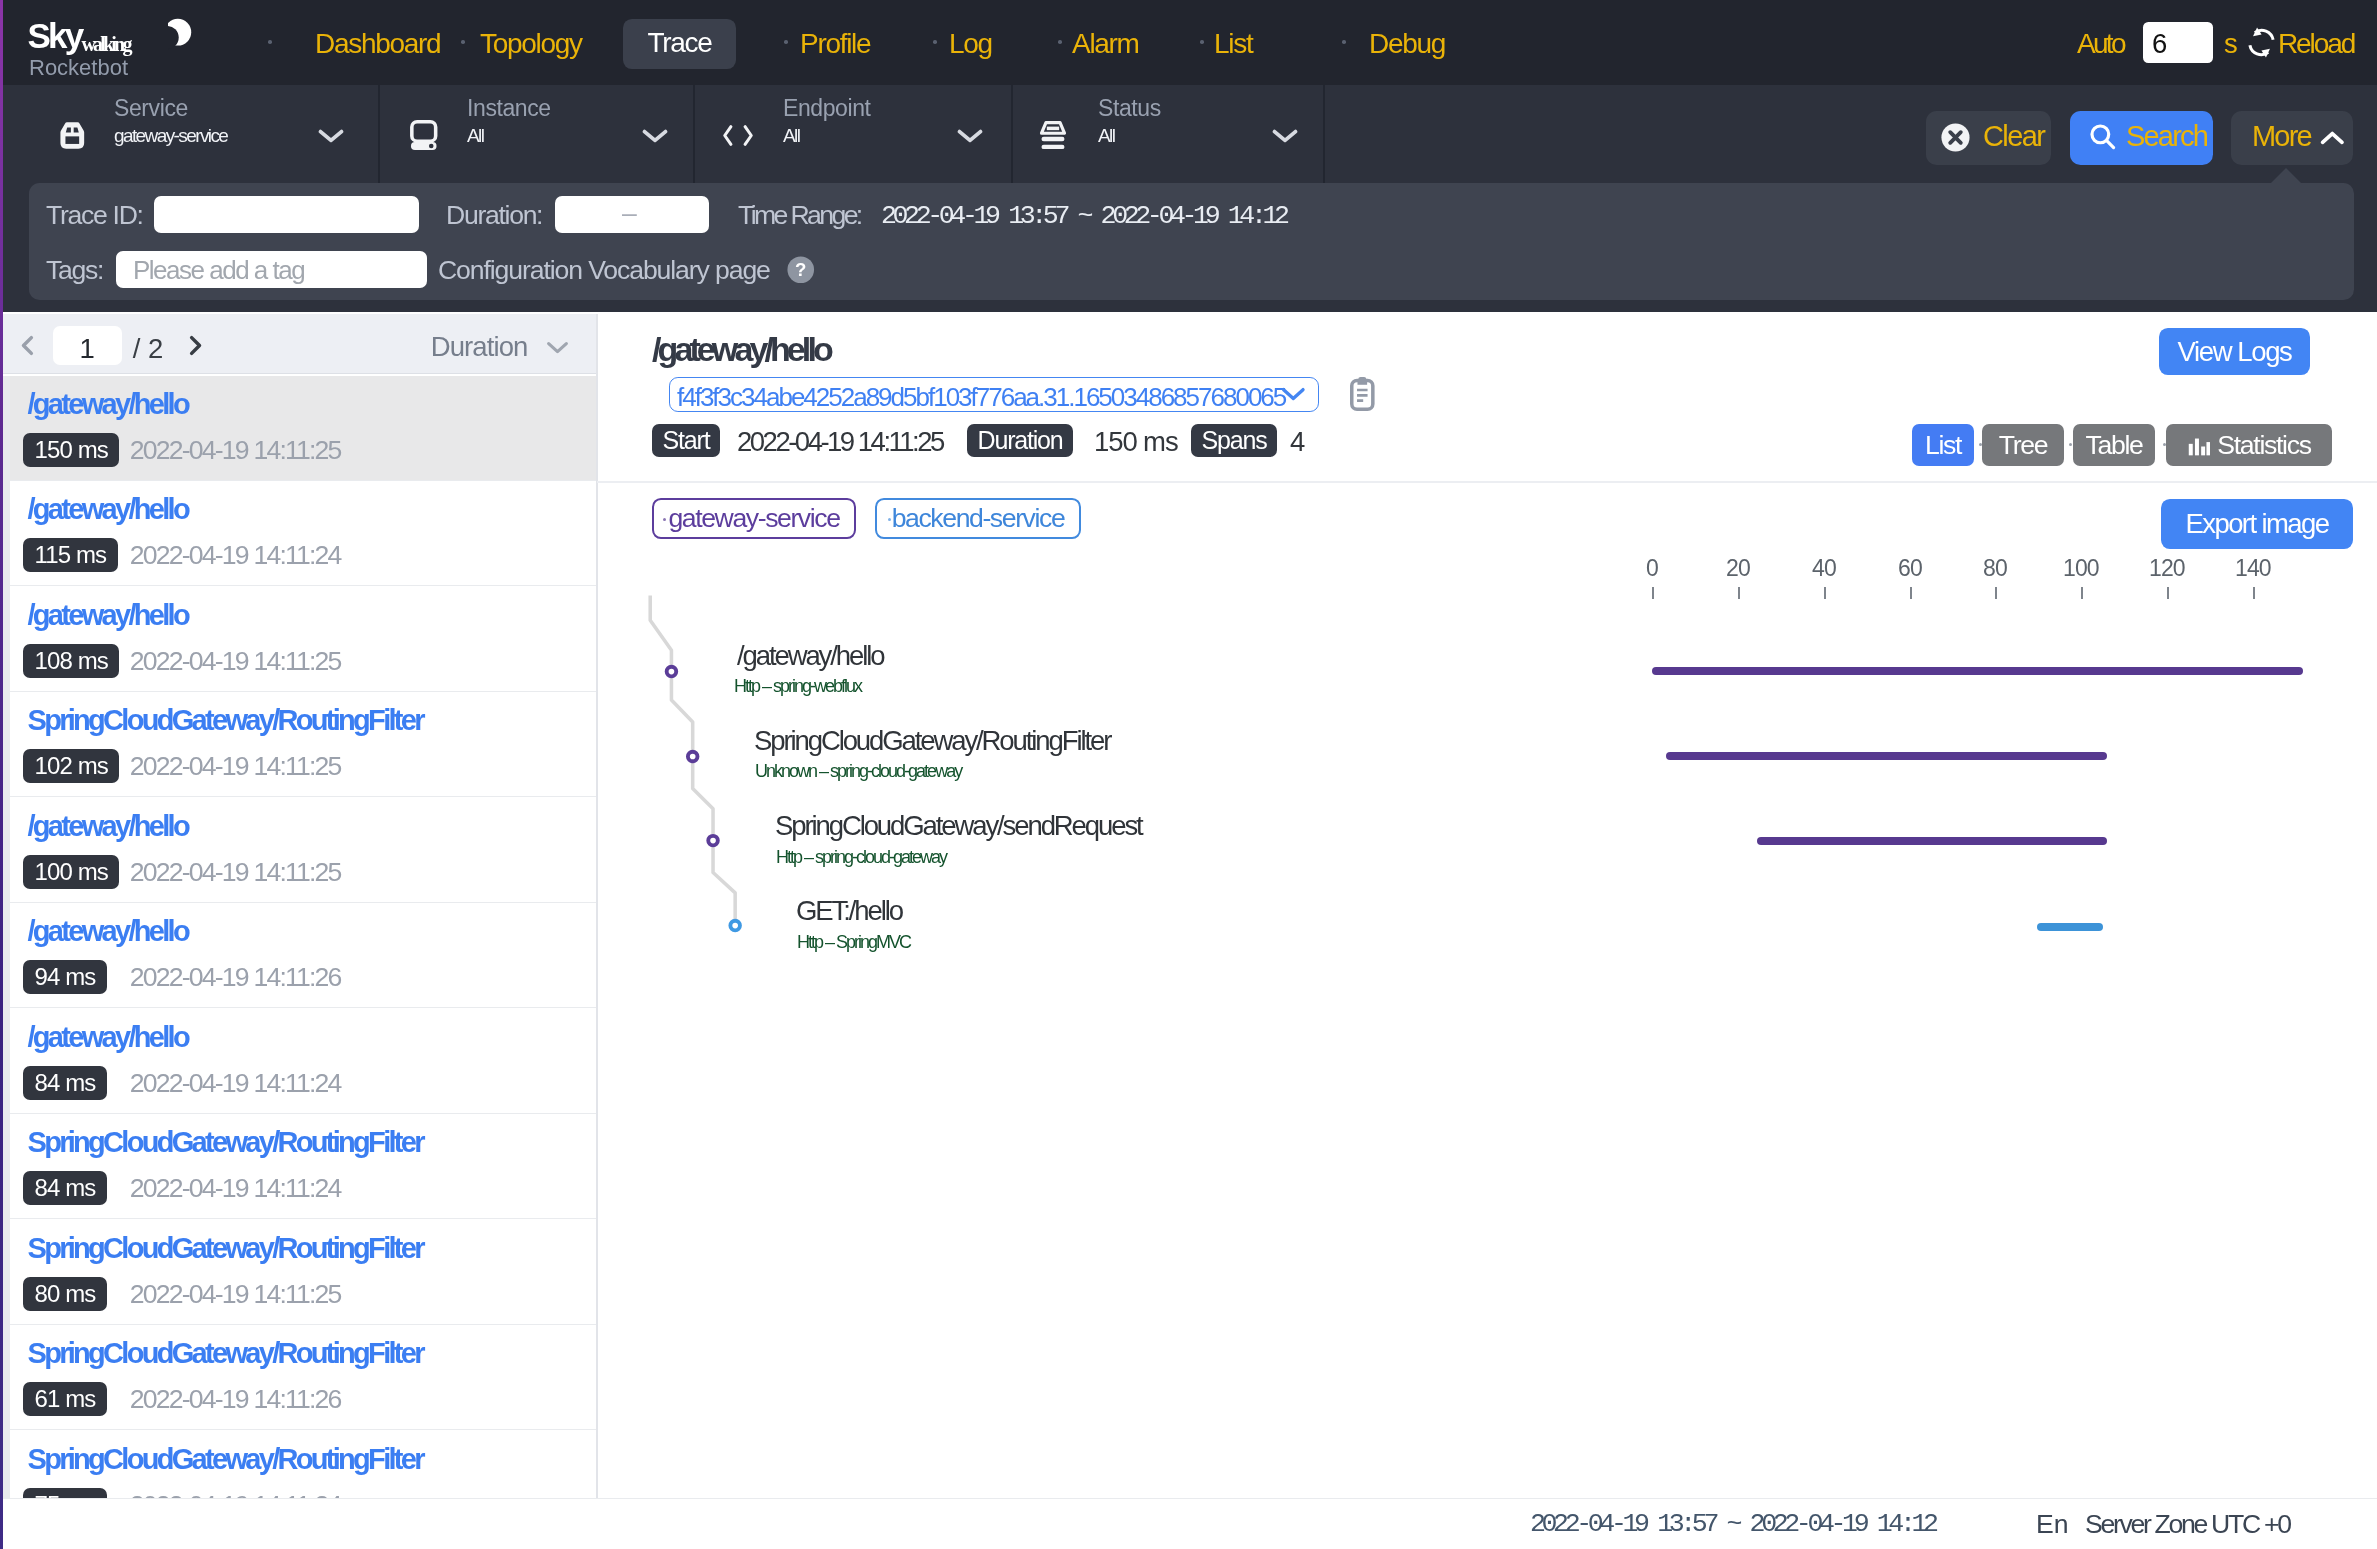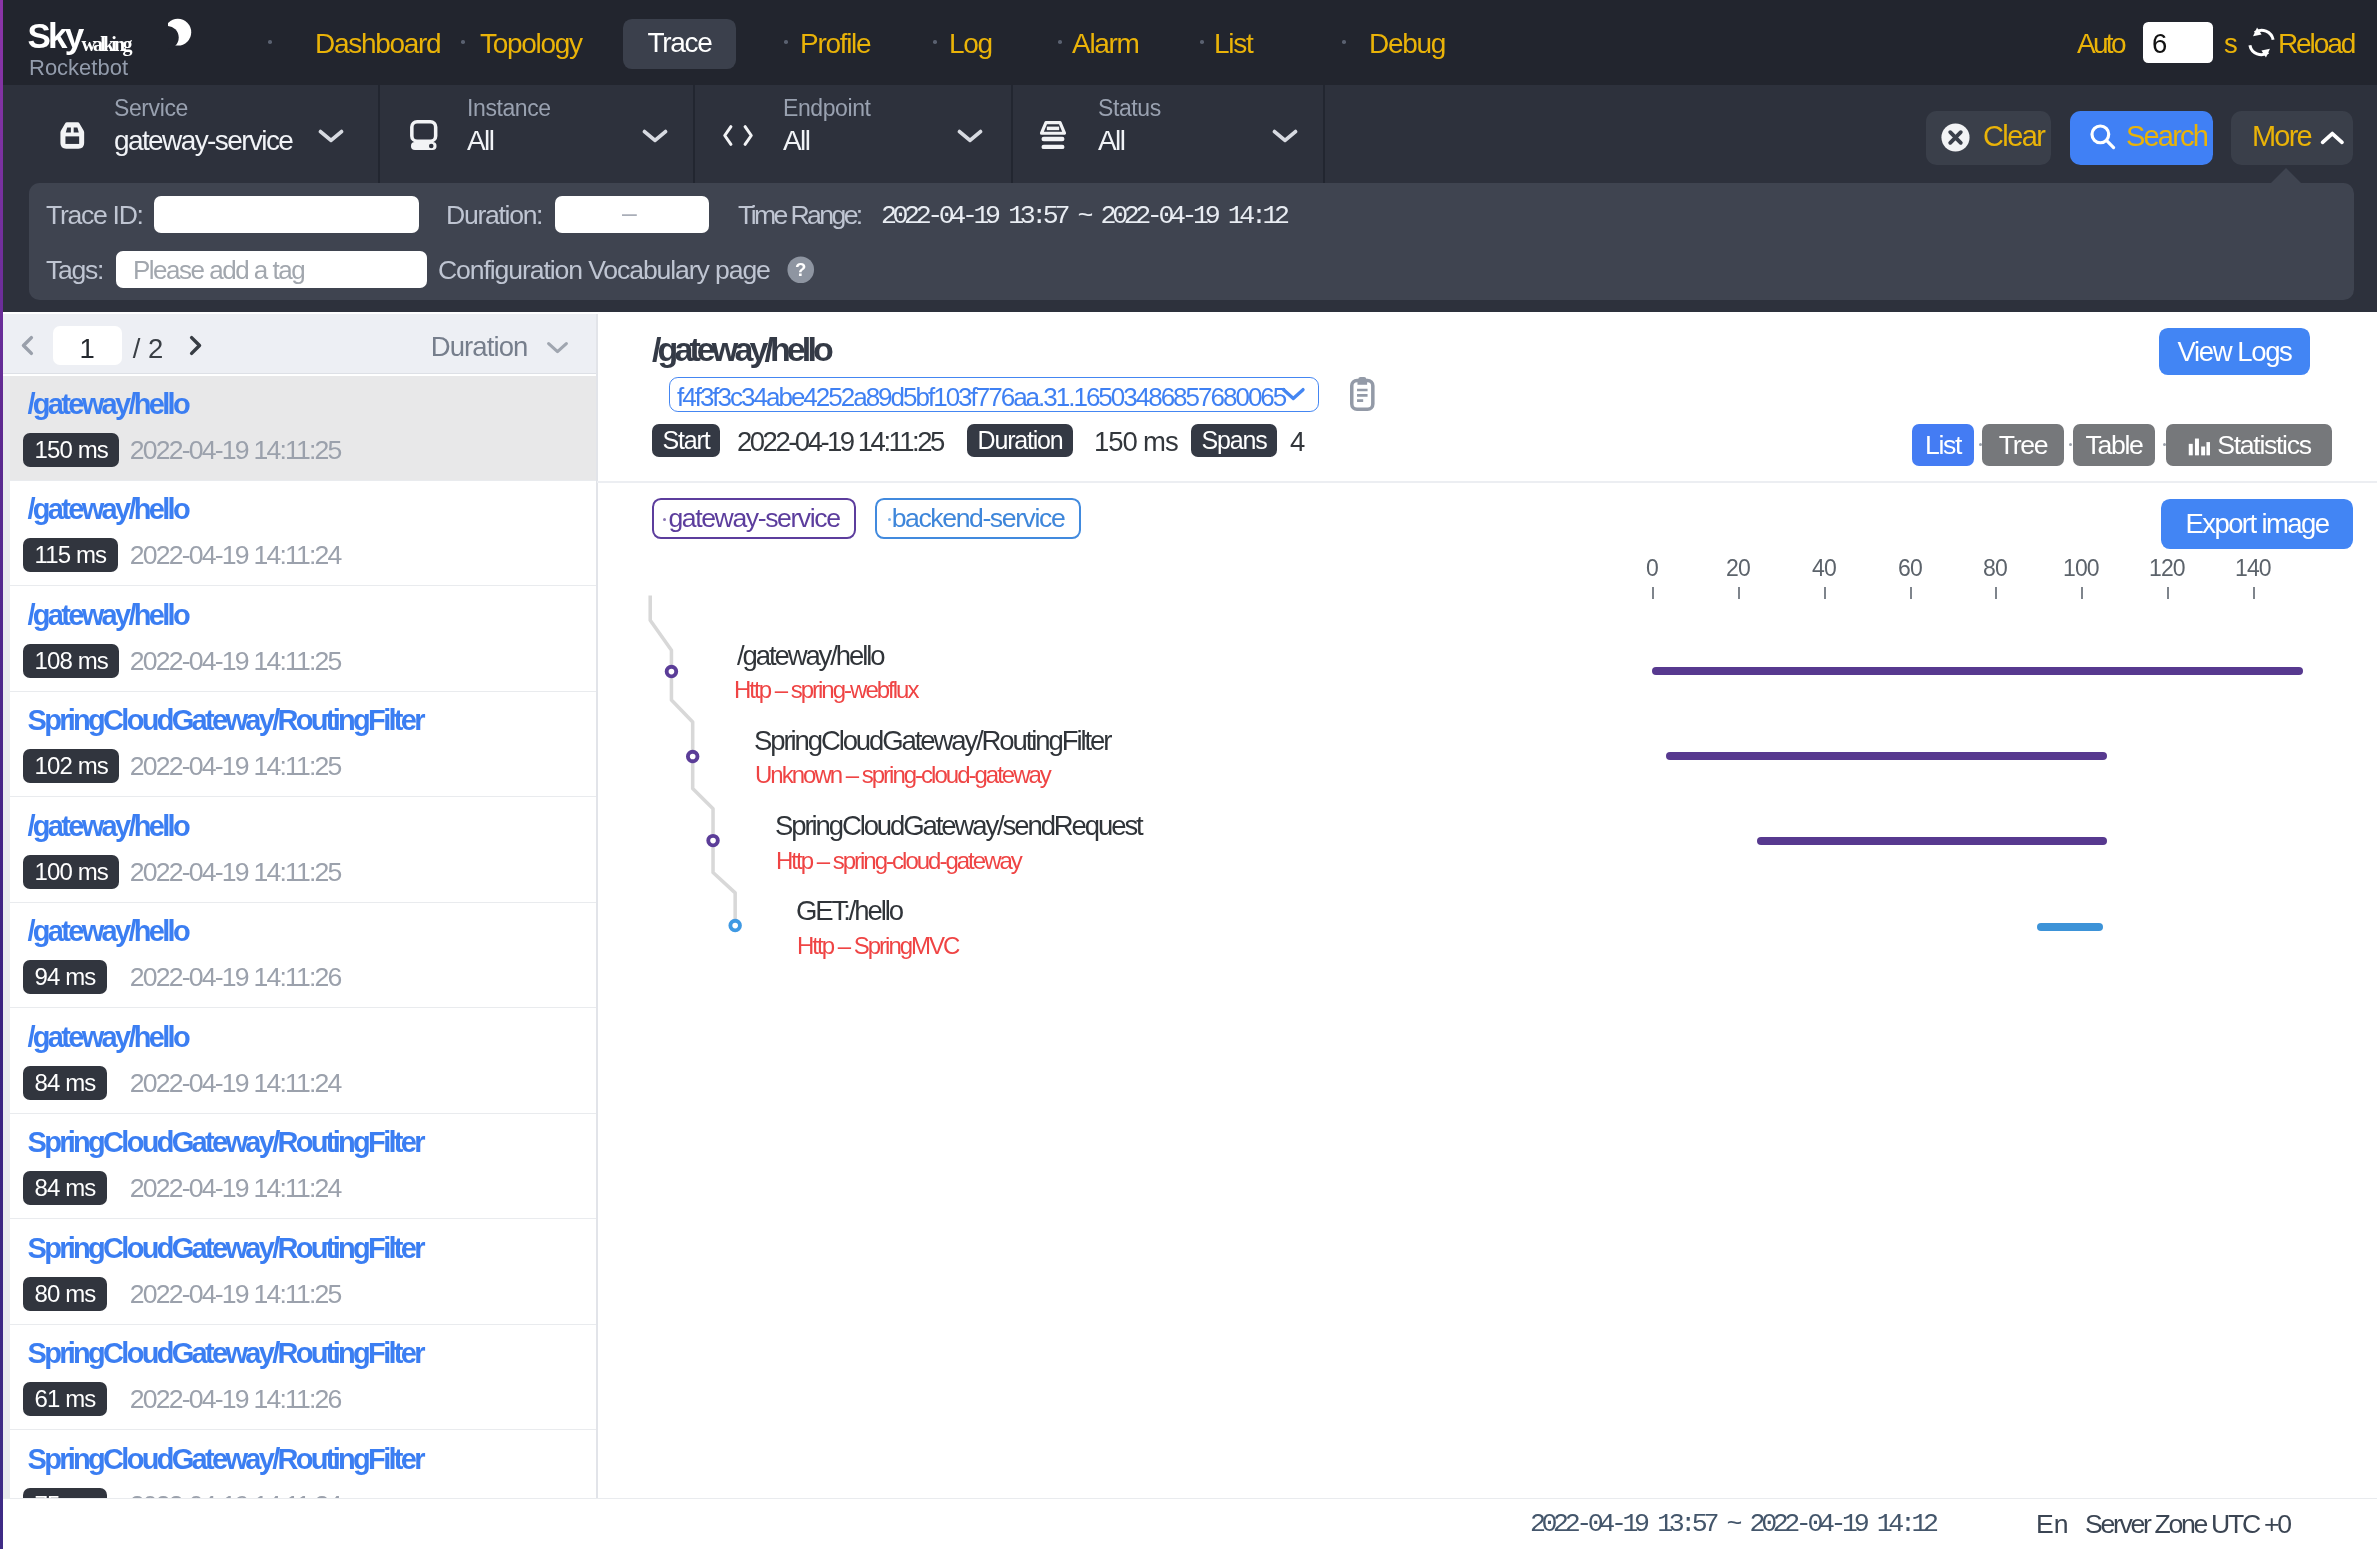--- a/index.html
+++ b/index.html
@@ -13,21 +13,21 @@
 .mi { position:absolute; top:27.5px; font-size:28px; color:#eab308; letter-spacing:-1.3px; white-space:nowrap;}
 .navdot { position:absolute; top:40px; width:3.5px; height:3.5px; border-radius:1.8px; background:#5a6170; }
 .tracebox { position:absolute; left:623px; top:18.6px; width:113px; height:50px; background:#3b404c; border-radius:8.9px; }
 .tracebox span { position:absolute; left:0; right:0; top:8.9px; text-align:center; font-size:28px; color:#fff; letter-spacing:-1.3px;}
 .auto-inp { position:absolute; left:2143px; top:22px; width:70px; height:41px; background:#fff; border-radius:5.3px; }
 .auto-inp span { position:absolute; left:8.9px; top:6.2px; font-size:27.5px; color:#111; }
 
 .fbar { position:absolute; left:0; top:85px; width:2377px; height:227px; background:#2d313c; }
 .fdiv { position:absolute; top:0px; width:1.8px; height:98px; background:#222630; }
 .flabel { position:absolute; font-size:23px; color:#99a1b0; letter-spacing:-0.4px;}
-.fvalue { position:absolute; font-size:28px; color:#f1f3f7; letter-spacing:-1.6px;}
+.fvalue { position:absolute; font-size:19px; color:#f1f3f7; letter-spacing:-1.6px;}
 .fchev { position:absolute; }
 .fbtn { position:absolute; border-radius:10.6px; }
 
 .panel { position:absolute; left:29px; top:98px; width:2325px; height:117px; background:#3f4450; border-radius:10.6px; }
 .ptri { position:absolute; left:2271px; top:83px; width:0; height:0; border-left:15px solid transparent; border-right:15px solid transparent; border-bottom:15px solid #3f4450; }
 .plabel { position:absolute; font-size:26.6px; color:#bfc5d2; letter-spacing:-1.3px; white-space:nowrap;}
 .pinput { position:absolute; height:37px; background:#fff; border-radius:7px; }
 .mono { font-family:"Liberation Mono", monospace; }
 
 .pagebar { position:absolute; left:2.7px; top:314px; width:593px; height:60px; background:#edeff4; border-bottom:1.8px solid #dde0e6; }
@@ -46,21 +46,21 @@
 .dbadge { position:absolute; top:424px; height:33px; background:#343944; border-radius:7px; color:#fff; font-size:25px; line-height:33px; padding:0 10.6px; letter-spacing:-1.2px;}
 .dval { position:absolute; top:426px; font-size:27.5px; color:#33373c; white-space:nowrap;}
 .gbtn { position:absolute; top:424px; height:42px; border-radius:7px; background:#76787b; color:#fff; font-size:26.6px; line-height:42px; text-align:center; letter-spacing:-1.3px;}
 .tagdot { position:absolute; width:2.7px; height:2.7px; border-radius:1.8px; background:#9aa0aa; }
 .divider { position:absolute; left:597px; top:481px; width:1780px; height:1.8px; background:#eceef2; }
 .tag { position:absolute; top:498px; height:41px; border-radius:8.9px; font-size:26.6px; letter-spacing:-1.4px; text-align:center; }
 .rulnum { position:absolute; top:555px; font-size:23px; color:#5c636b; letter-spacing:-0.9px;}
 .rultick { position:absolute; top:587px; width:1.8px; height:12.4px; background:#7e848c; }
 .bar { position:absolute; height:8px; border-radius:4.4px; background:#57398f; }
 .stitle { position:absolute; font-size:27.5px; color:#303439; letter-spacing:-2.1px; white-space:nowrap;}
-.ssub { position:absolute; font-size:24px; color:#ef4444; letter-spacing:-2px; white-space:nowrap;}
+.ssub { position:absolute; font-size:18px; color:#14532d; letter-spacing:-2px; white-space:nowrap;}
 
 .footer { position:absolute; left:0; top:1498px; width:2377px; height:51px; background:#fff; border-top:1.8px solid #e9ebee; }
 .pstrip { position:absolute; left:0; top:0; width:2.7px; height:1550px; z-index:50;
   background:linear-gradient(180deg,#8c35a8 0%,#5b2a92 30%,#3a2180 65%,#3f2c86 100%); }
 </style></head>
 <body>
 <div class="nav">
   <div class="logo-sky">Sky<span class="logo-walk">walking</span></div>
   <svg class="abs" style="left:168px;top:17px" width="25" height="34" viewBox="0 0 28 38">
     <circle cx="11" cy="17" r="15" fill="#fff"></circle>

